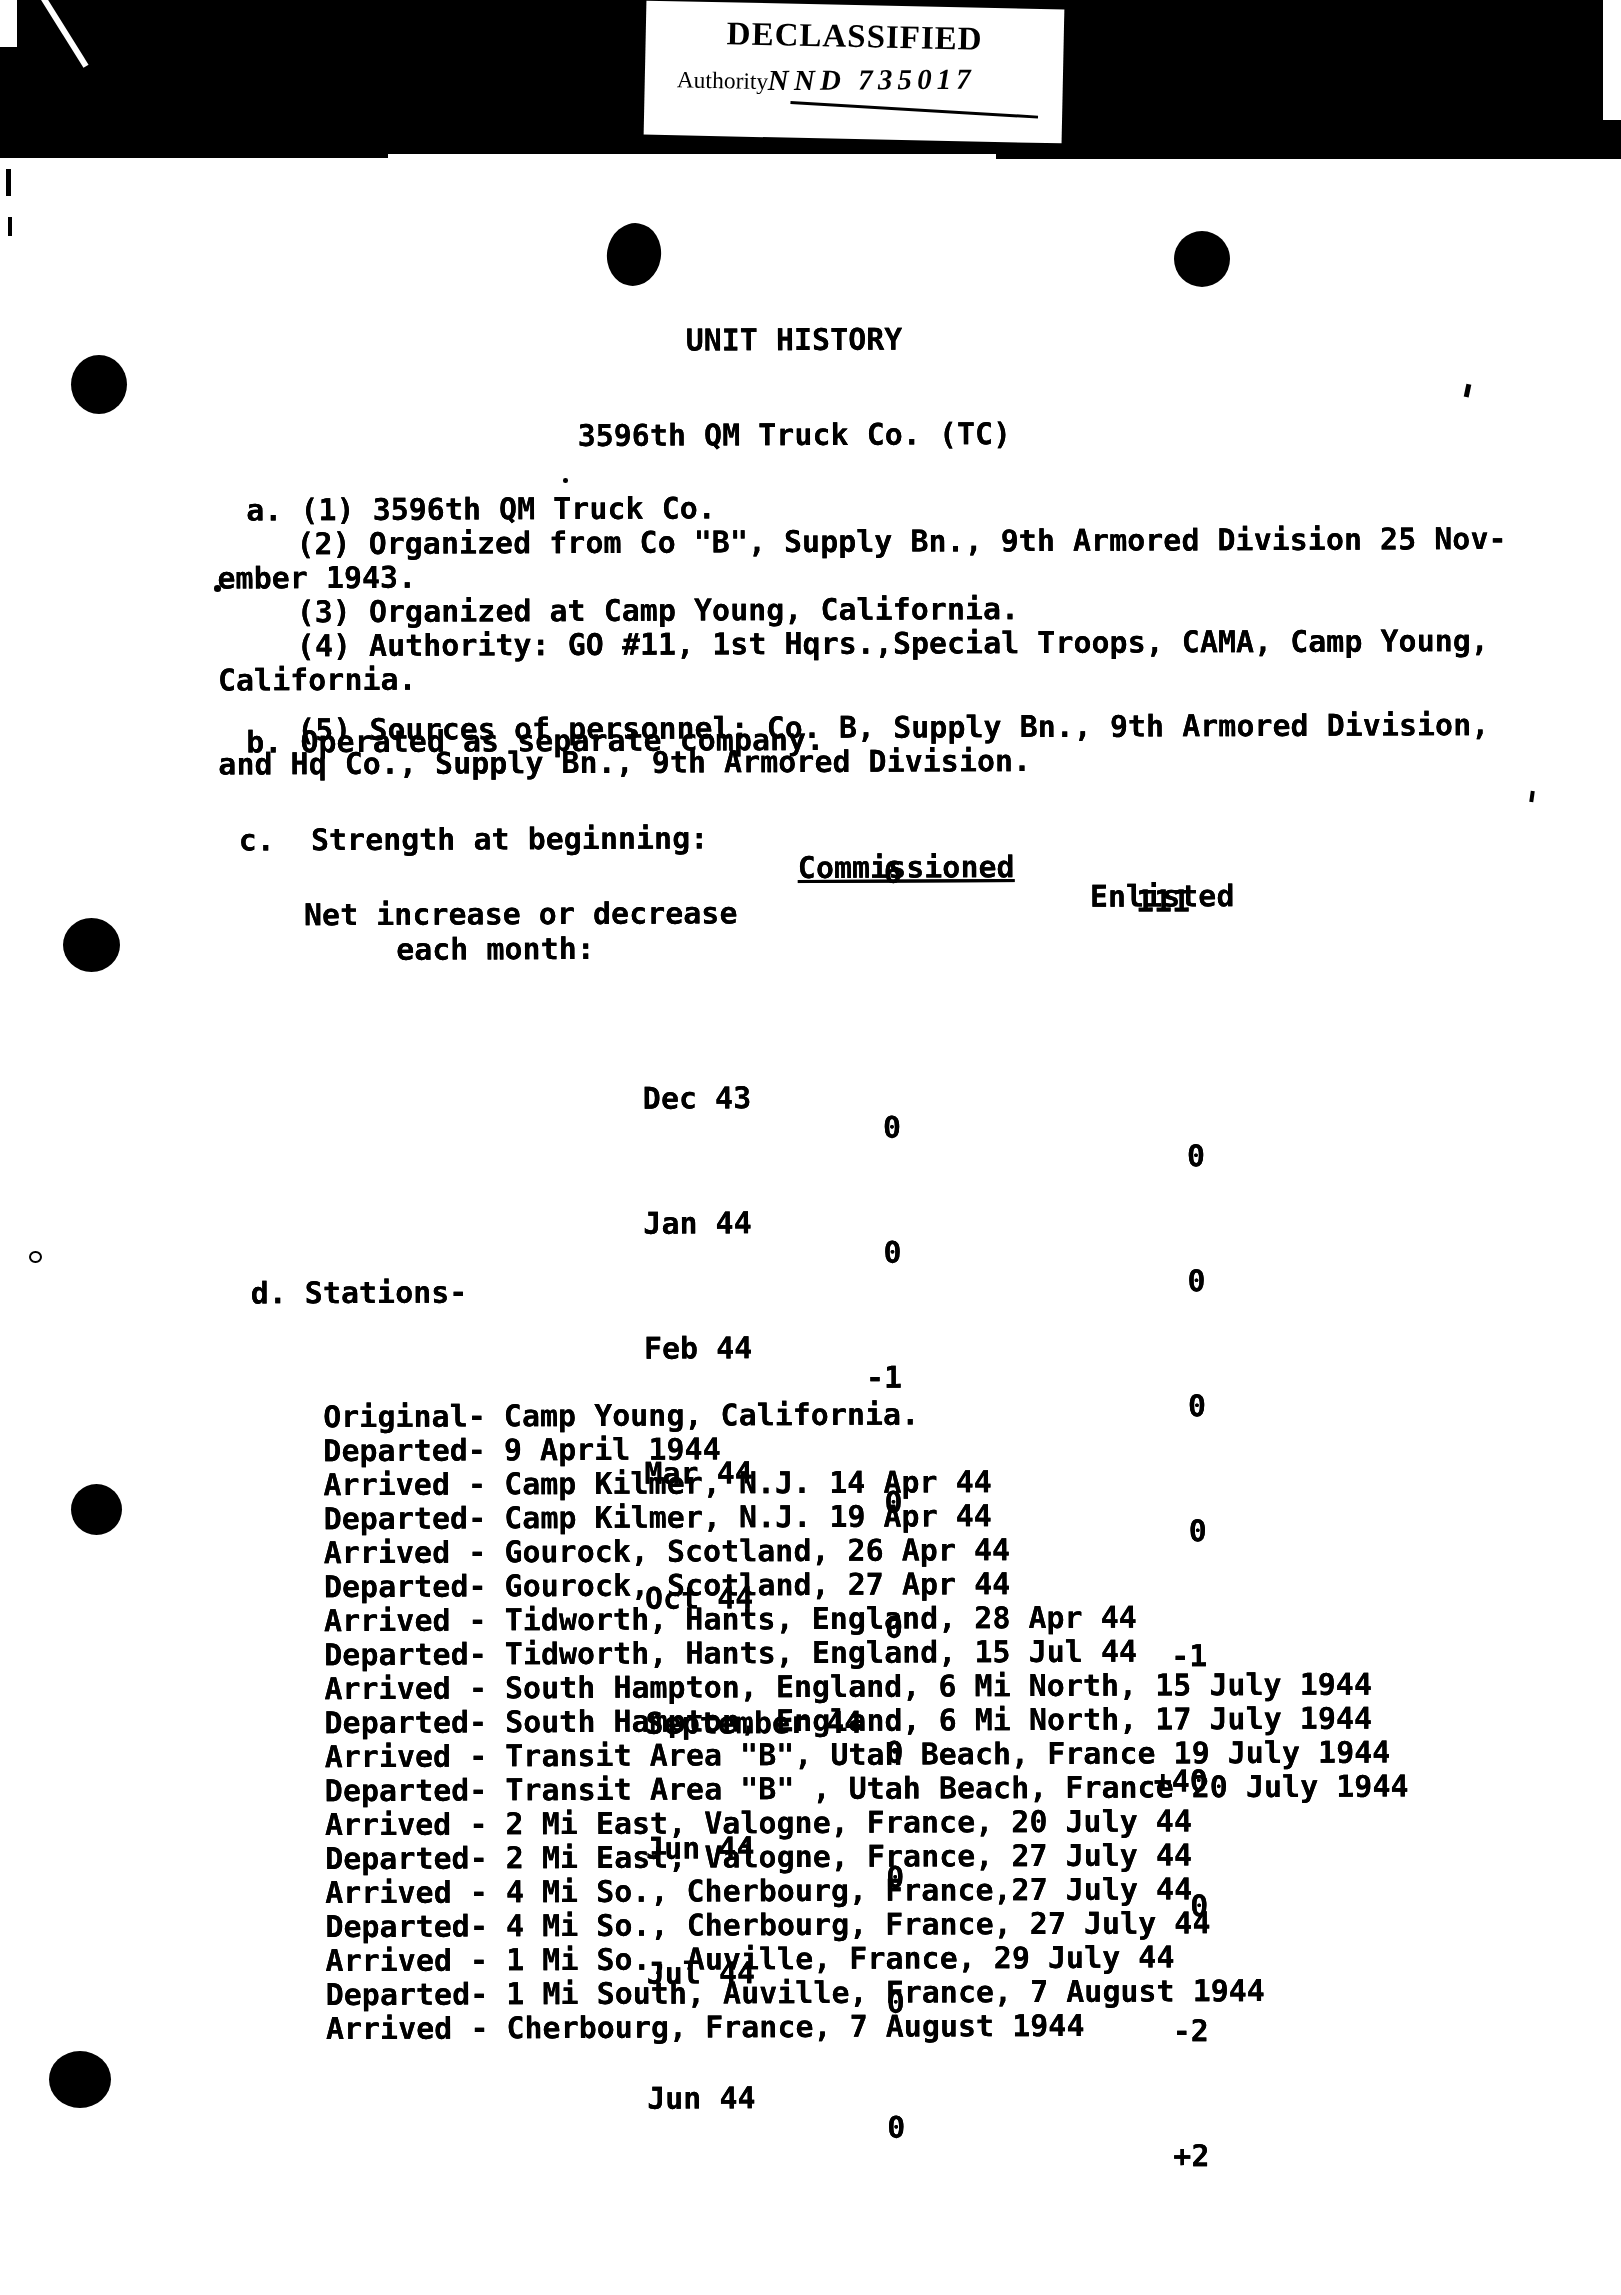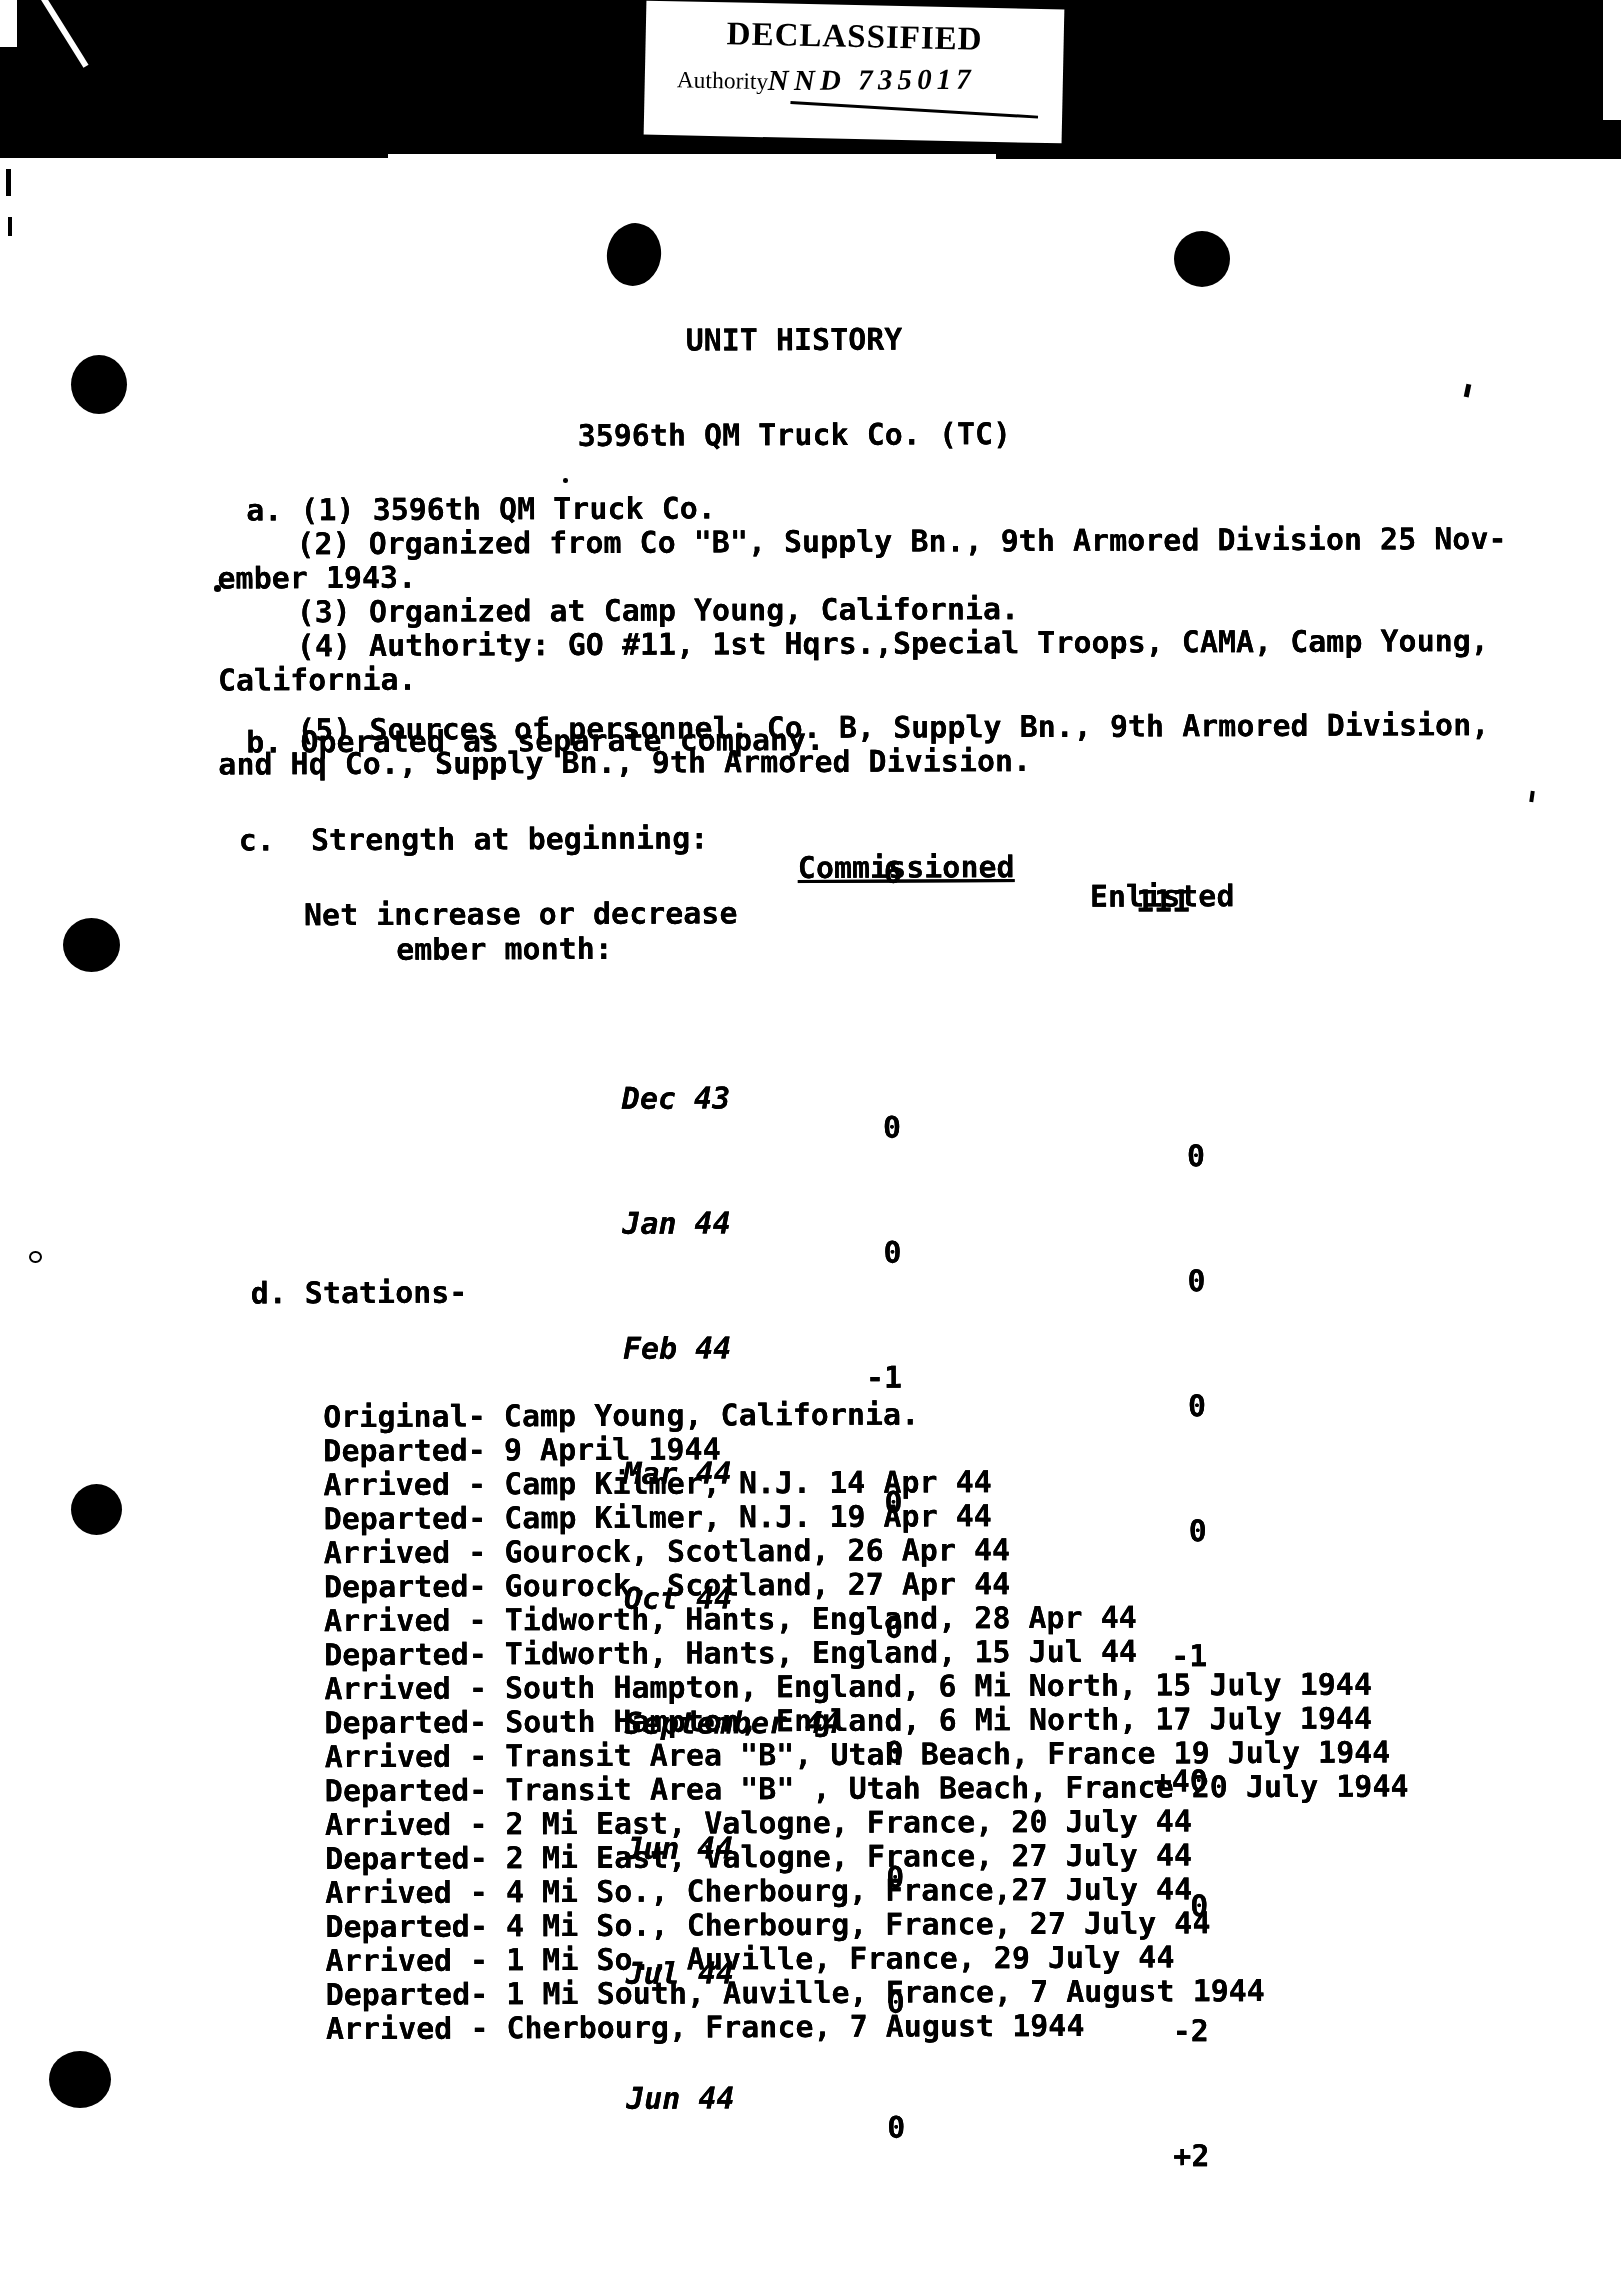--- a/index.html
+++ b/index.html
@@ -57,21 +57,21 @@
   .sec-c1 .lbl{position:absolute;left:240px;}
   .sec-c1 .c1{position:absolute;left:799px;text-decoration:underline;}
   .sec-c1 .c2{position:absolute;left:1091px;}
   .sec-c2{position:absolute;left:0;top:828px;width:1621px;height:34px;}
   .sec-c2 .v1{position:absolute;left:876px;width:36px;text-align:center;}
   .sec-c2 .v2{position:absolute;left:1137px;}
   .net-head{position:absolute;left:305px;top:898px;}
   .net-sub{position:absolute;left:397px;top:933px;}
   .month-rows{position:absolute;left:0;top:933px;width:1621px;}
   .month-rows .row{position:relative;height:35px;}
-  .month-rows .m{position:absolute;left:622px;font-style:italic;}
+  .month-rows .m{position:absolute;left:643px;}
   .month-rows .o{position:absolute;left:824px;width:77px;text-align:right;}
   .month-rows .e{position:absolute;left:1123px;width:82px;text-align:right;}
   .sec-d-label{position:absolute;left:250px;top:1276px;}
   .stations{position:absolute;left:322px;top:1310px;}
   .stations .srow{position:relative;height:34px;}
 </style>
 </head>
 <body>
 
 <div class="page">
@@ -120,21 +120,21 @@
       <span class="lbl">c.  Strength at beginning:</span>
       <span class="c1">Commissioned</span>
       <span class="c2">Enlisted</span>
     </div>
     <div class="sec-c2">
       <span class="v1">6</span>
       <span class="v2">111</span>
     </div>
 
     <div class="net-head">Net increase or decrease</div>
-    <div class="net-sub">ember month:</div>
+    <div class="net-sub">each month:</div>
     <div class="month-rows">
       
     
         <div class="row">
           <span class="m">Dec 43</span>
           <span class="o">0</span>
           <span class="e">0</span>
         </div>
       
         <div class="row">

